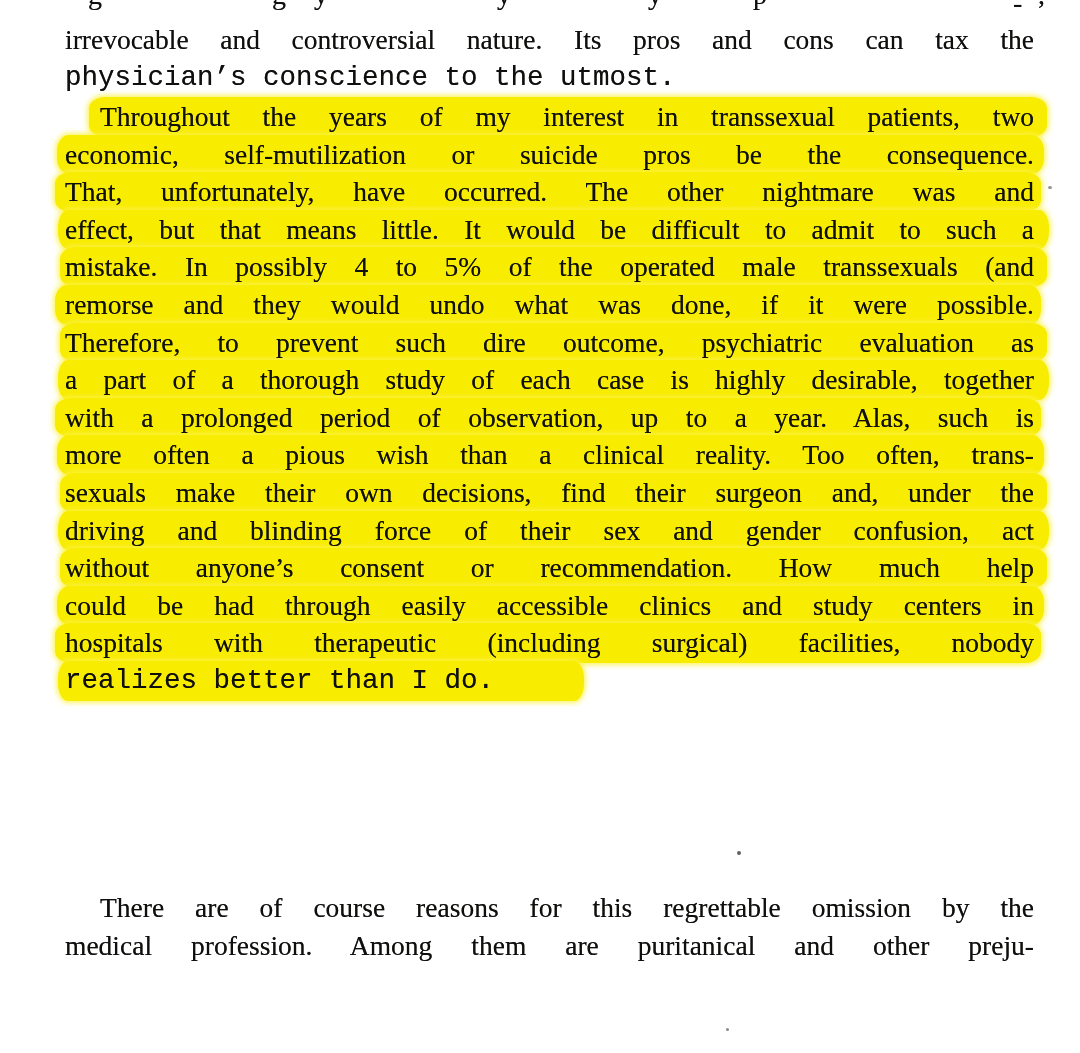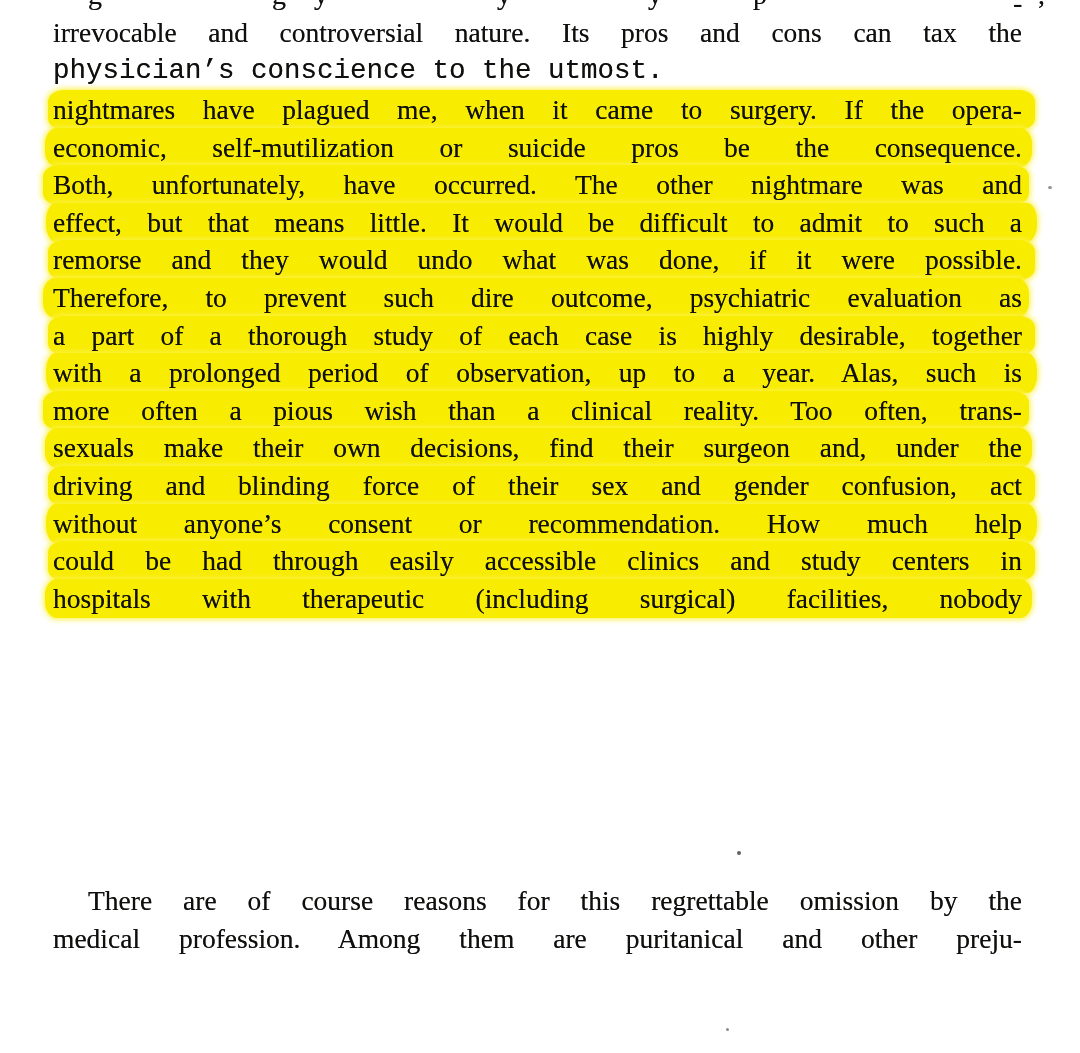--- a/index.html
+++ b/index.html
@@ -12,21 +12,21 @@
     color:#0f0f0d;
     font-size:27.5px;
     text-shadow:0 0 .5px rgba(0,0,0,.6);
   }
   
   .clip-line{position:absolute;top:0;left:0;width:100%;height:13px;overflow:hidden;}
   .frag{position:absolute;top:-21px;font-size:28px;}
   .f0{left:88px}.f1{left:272px}.f2{left:314px}.f3{left:497px}
   .f4{left:648px}.f5{left:753px}.f6{left:1013px;top:-13px}.f7{left:1038px}
 
-  .para{position:absolute;left:53px;width:969px;}
+  .para{position:absolute;left:65px;width:969px;margin-top:7px;}
   .p1{top:14px;}
   .p2{top:91px;}
   .p3{top:882px;}
 
   .line{position:relative;height:37.6px;line-height:37.6px;}
   .line > span{
     display:block;
     text-align:justify;
     text-align-last:justify;
   }
@@ -75,31 +75,34 @@
   <div class="para p1">
     <div class="line">
         <span>irrevocable and controversial nature. Its pros and cons can tax the</span>
       </div>
     <div class="line left">
         <span>physician’s conscience to the utmost.</span>
       </div>
   </div>
 
   <div class="para p2">
-    <div class="line hline">
-        <span>nightmares have plagued me, when it came to surgery. If the opera-</span>
+    <div class="line hline first-hl indent">
+        <span>Throughout the years of my interest in transsexual patients, two</span>
       </div>
     <div class="line hline">
         <span>economic, self-mutilization or suicide pros be the consequence.</span>
       </div>
     <div class="line hline">
-        <span>Both, unfortunately, have occurred. The other nightmare was and</span>
+        <span>That, unfortunately, have occurred. The other nightmare was and</span>
       </div>
     <div class="line hline">
         <span>effect, but that means little. It would be difficult to admit to such a</span>
+      </div>
+    <div class="line hline">
+        <span>mistake. In possibly 4 to 5% of the operated male transsexuals (and</span>
       </div>
     <div class="line hline">
         <span>remorse and they would undo what was done, if it were possible.</span>
       </div>
     <div class="line hline">
         <span>Therefore, to prevent such dire outcome, psychiatric evaluation as</span>
       </div>
     <div class="line hline">
         <span>a part of a thorough study of each case is highly desirable, together</span>
       </div>
@@ -117,20 +120,23 @@
       </div>
     <div class="line hline">
         <span>without anyone’s consent or recommendation. How much help</span>
       </div>
     <div class="line hline">
         <span>could be had through easily accessible clinics and study centers in</span>
       </div>
     <div class="line hline">
         <span>hospitals with therapeutic (including surgical) facilities, nobody</span>
       </div>
+    <div class="line hline last-hl left">
+        <span>realizes better than I do.</span>
+      </div>
   </div>
 
   <div class="para p3">
     <div class="line indent">
         <span>There are of course reasons for this regrettable omission by the</span>
       </div>
     <div class="line">
         <span>medical profession. Among them are puritanical and other preju-</span>
       </div>
   </div>

